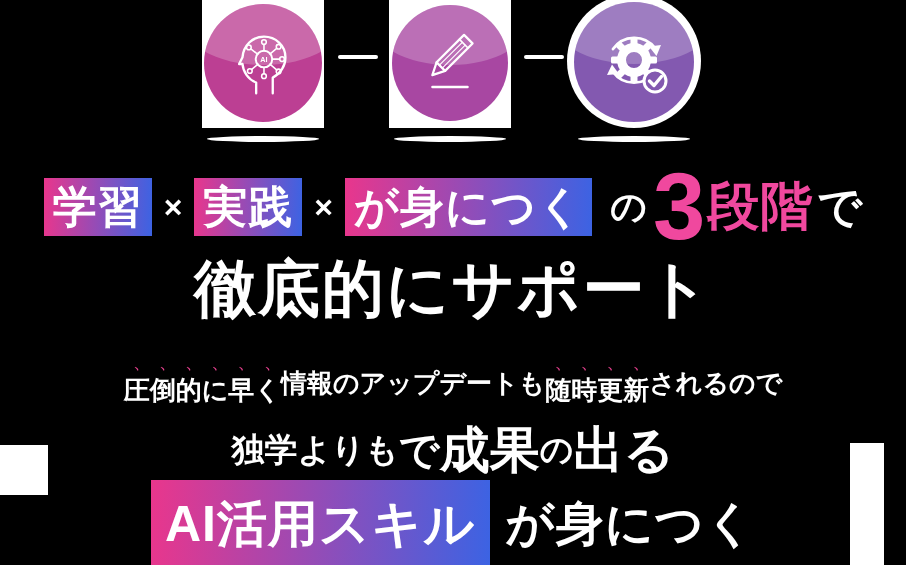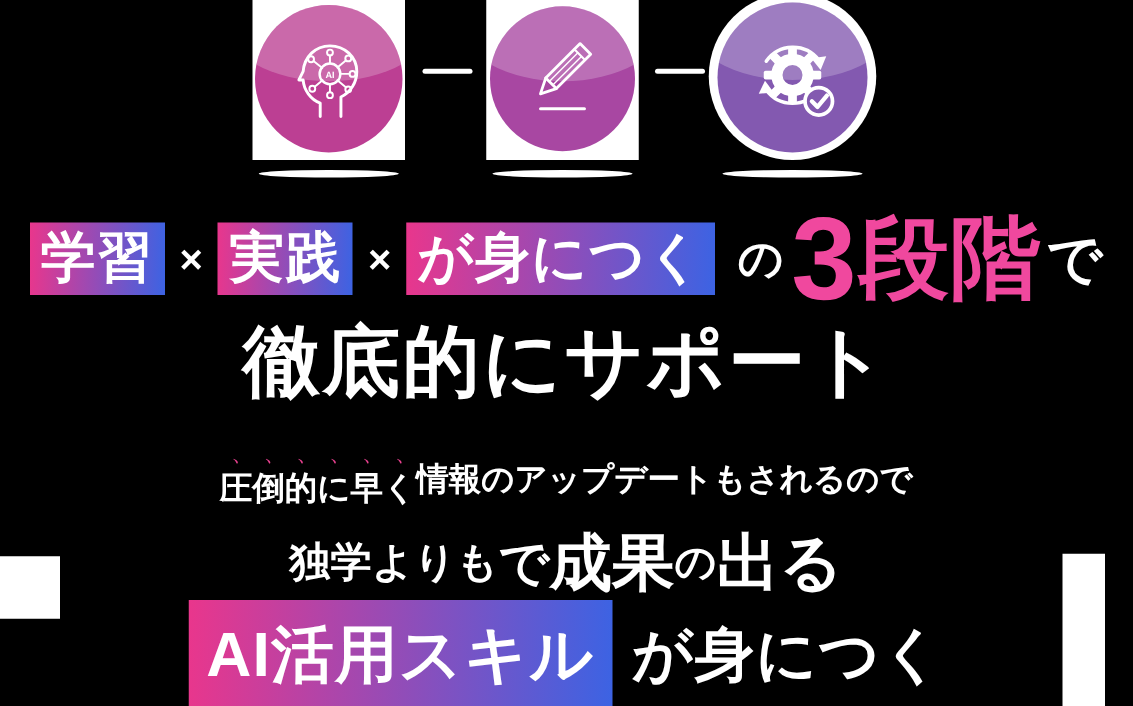--- a/index.html
+++ b/index.html
@@ -44,21 +44,21 @@
   .gbox{
     background:linear-gradient(92deg,var(--gradient-start),var(--gradient-end));
     color:#fff;display:inline-flex;align-items:center;justify-content:center;
   }
   .row1{top:172px;height:70px;gap:12px;}
   .row1 .gbox{font-size:44px;padding:7px 9px;letter-spacing:1px;line-height:1;}
   .cross{font-size:32px;color:#fff;}
   .tail1{display:inline-flex;align-items:center;}
   .p-no{font-size:36px;margin:0 4px 0 6px;}
   .big3{font-size:94px;color:var(--accent-pink);line-height:0.9;margin:0 2px;}
-  .stage-word{font-size:72px;color:var(--accent-pink);letter-spacing:1px;}
+  .stage-word{font-size:52px;color:var(--accent-pink);letter-spacing:1px;}
   .p-de{font-size:44px;margin-left:4px;}
   .row2{top:246px;height:86px;font-size:62px;letter-spacing:2px;}
   .row3{top:352px;height:48px;font-size:26px;padding-top:14px;box-sizing:border-box;}
   .em{
     -webkit-text-emphasis:filled sesame var(--emphasis-dot);
     text-emphasis:filled sesame var(--emphasis-dot);
     -webkit-text-emphasis-position:over;
     text-emphasis-position:over right;
   }
   .row4{top:416px;height:68px;}
@@ -169,20 +169,21 @@
       <span class="stage-word">段階</span>
       <span class="p-de">で</span>
     </span>
   </div>
 
   <div class="row row2">徹底的にサポート</div>
 
   <div class="row row3">
       <span class="em">圧倒的に早く</span>
       <span>情報のアップデートも</span>
+      <span class="em">随時更新</span>
       <span>されるので</span>
     </div>
 
   <div class="row row4">
     <span class="lead4">独学よりも</span>
     <span class="phrase4">
       <span class="t-med">で</span>
       <span class="t-big">成果</span>
       <span class="t-small">の</span>
       <span class="t-big">出る</span>

